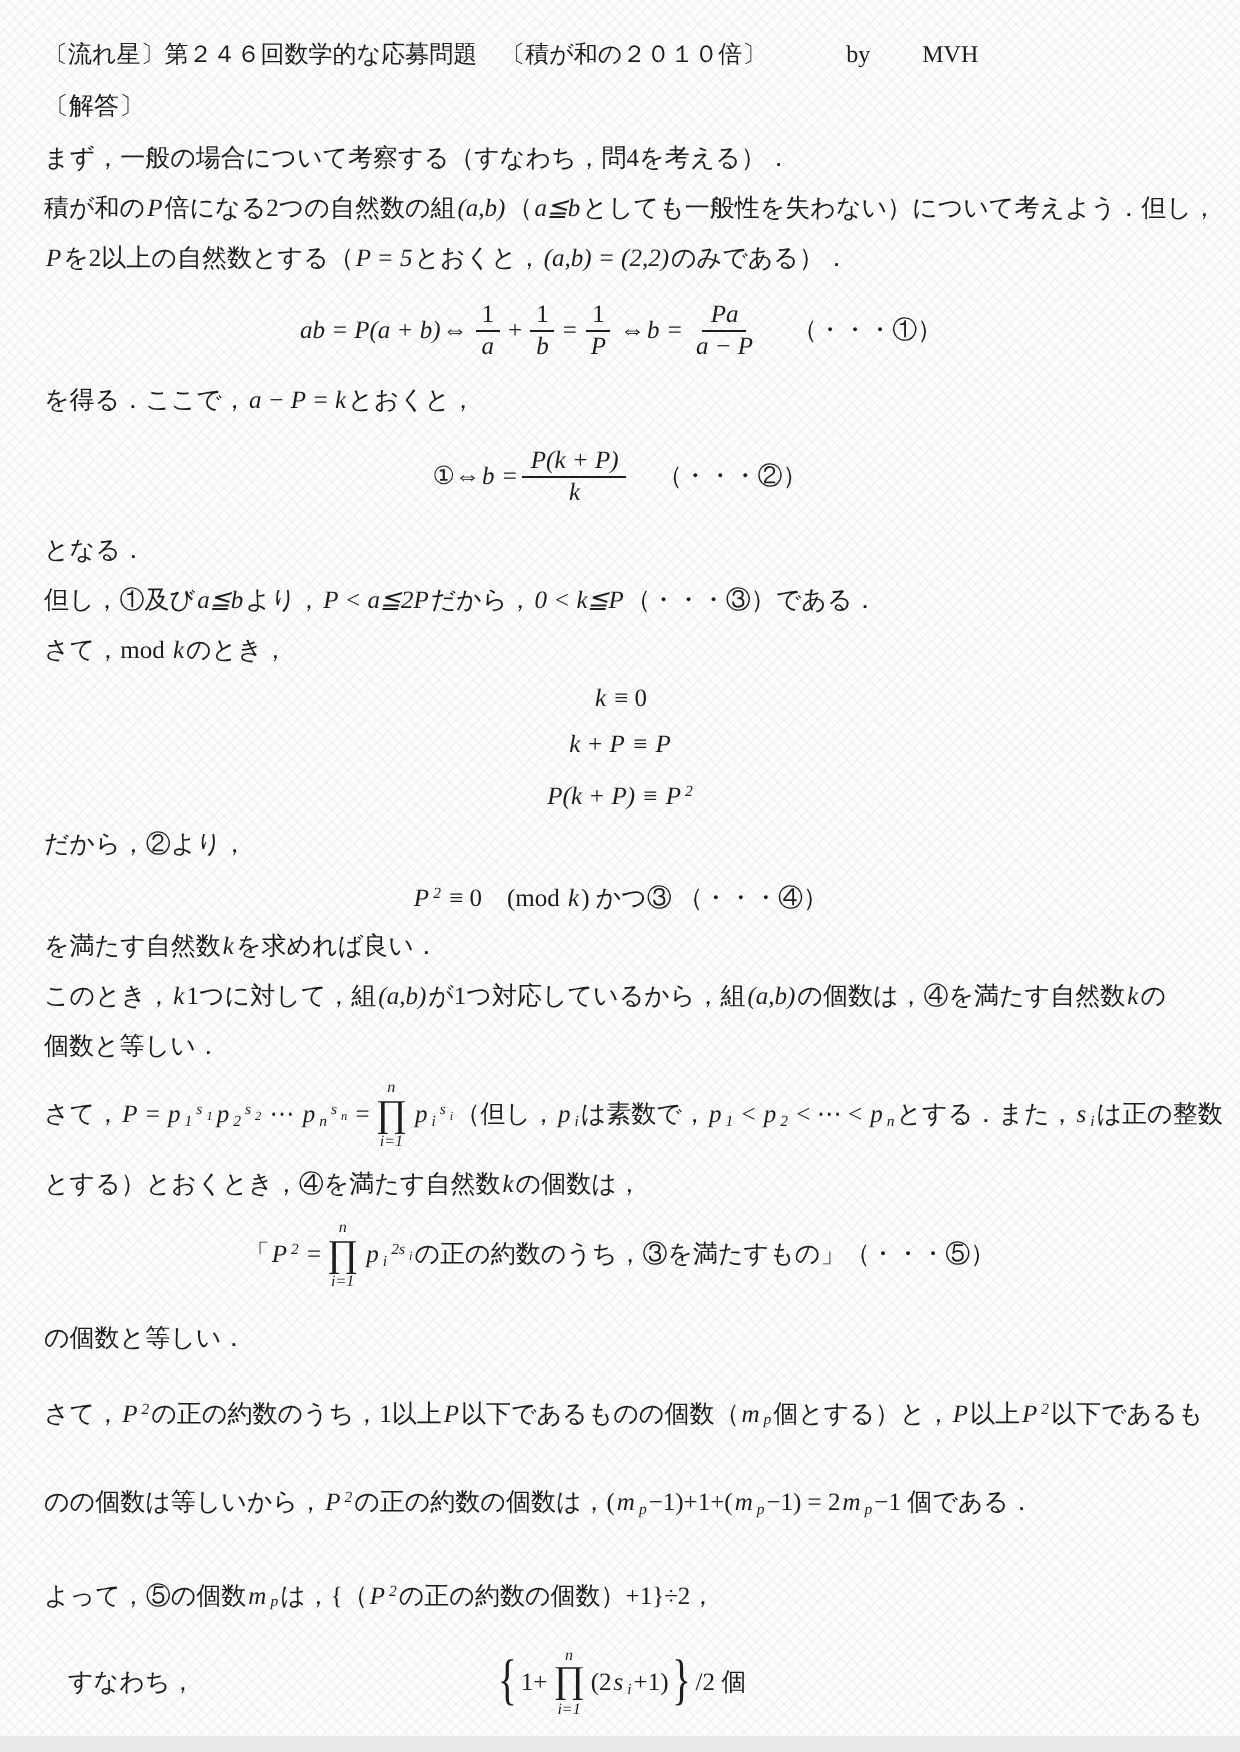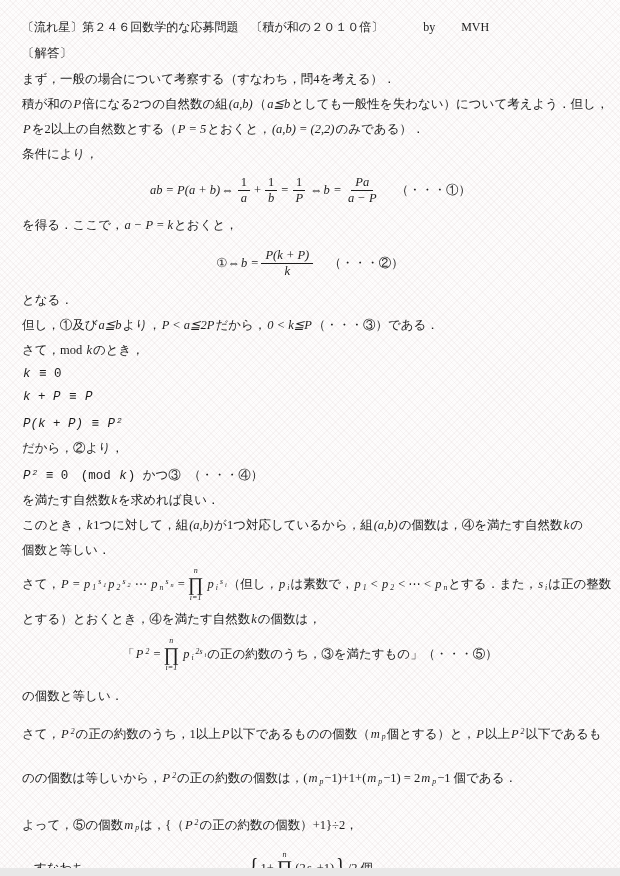--- a/index.html
+++ b/index.html
@@ -15,21 +15,21 @@
     background-image:
       repeating-linear-gradient(45deg, rgba(208,188,188,0.12) 0px, rgba(208,188,188,0.12) 1px, transparent 1px, transparent 4px),
       repeating-linear-gradient(-45deg, rgba(208,188,188,0.12) 0px, rgba(208,188,188,0.12) 1px, transparent 1px, transparent 4px);
     font-family:"Liberation Serif","DejaVu Serif",serif;
     font-size:12.5px;
   }
   .titlerow { display:flex; align-items:baseline; line-height:26px; white-space:nowrap; font-size:12px; }
   .byline { margin-left:40px; display:inline-flex; gap:26px; }
   .line { white-space:nowrap; line-height:25px; min-height:25px; }
   .sect  { line-height:27px; }
-  .cline { white-space:nowrap; line-height:23px;font-family:Liberation Mono, monospace; }
+  .cline { text-align:center; white-space:nowrap; line-height:23px; }
   .c3l   { line-height:24px; }
   
   .s0 { font-style:normal; }
   .s1 { font-style:italic; }
   .s1, .s2, .s3, .s4 { padding:0 1px; }
   .s2 { font-style:italic; font-size:0.62em; vertical-align:0.5em; }
   .s3 { font-style:italic; font-size:0.62em; vertical-align:-0.22em; }
   .s4 { font-style:italic; font-size:0.5em;  vertical-align:0.28em; }
   
   .disp { display:flex; align-items:center; justify-content:center; white-space:nowrap; }
@@ -60,21 +60,20 @@
       <span>by</span>
       <span>MVH</span>
     </span>
   </div>
 
   <div class="line sect">〔解答〕</div>
 
   <div class="line"><span class="s0">まず，一般の場合について考察する（すなわち，問4を考える）．</span></div>
   <div class="line"><span class="s0">積が和の</span><span class="s1">P</span><span class="s0">倍になる2つの自然数の組</span><span class="s1">(a,b)</span><span class="s0">（</span><span class="s1">a≦b</span><span class="s0">としても一般性を失わない）について考えよう．但し，</span></div>
   <div class="line"><span class="s1">P</span><span class="s0">を2以上の自然数とする（</span><span class="s1">P = 5</span><span class="s0">とおくと，</span><span class="s1">(a,b) = (2,2)</span><span class="s0">のみである）．</span></div>
-  <div class="line"><span class="s0">条件により，</span></div>
 
   <div class="disp f1row">
     <span><span class="s1">ab = P(a + b)</span><span class="s0">⇔</span></span>
     <span class="frac">
         <span class="fnum"><span class="s0">1</span></span>
         <span class="fden"><span class="s1">a</span></span>
       </span>
     <span><span class="s0">+</span></span>
     <span class="frac">
         <span class="fnum"><span class="s0">1</span></span>

